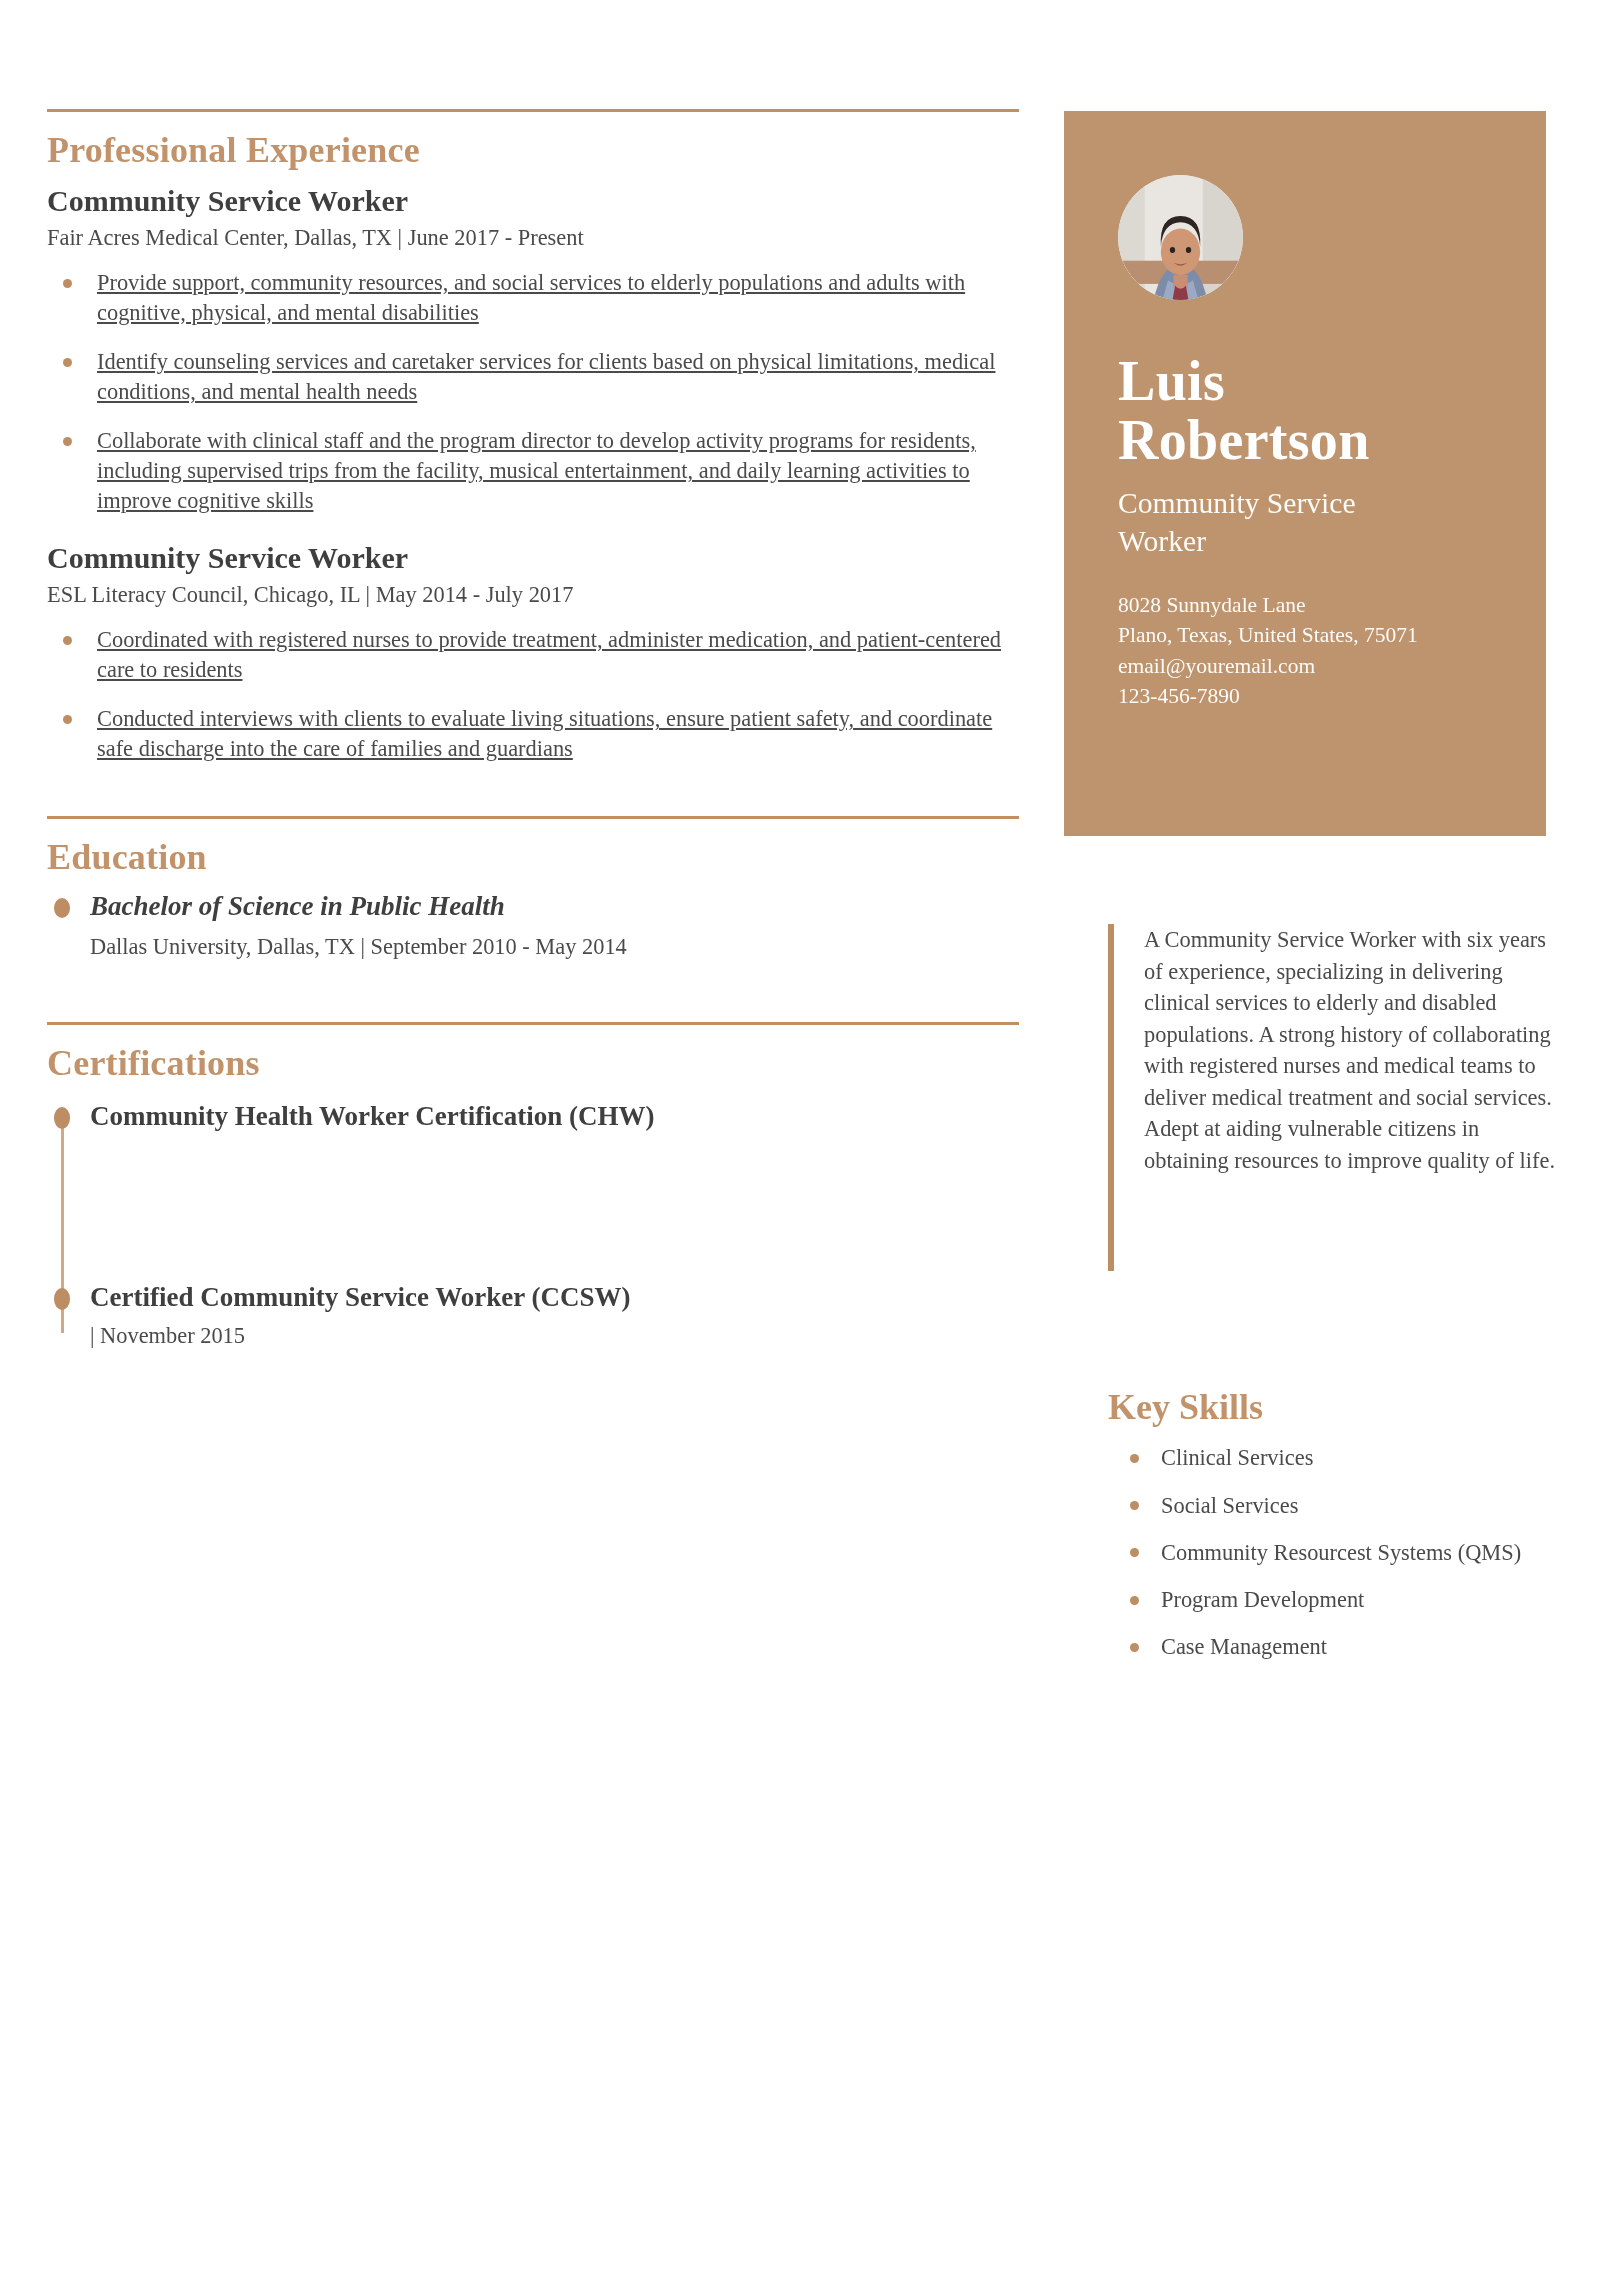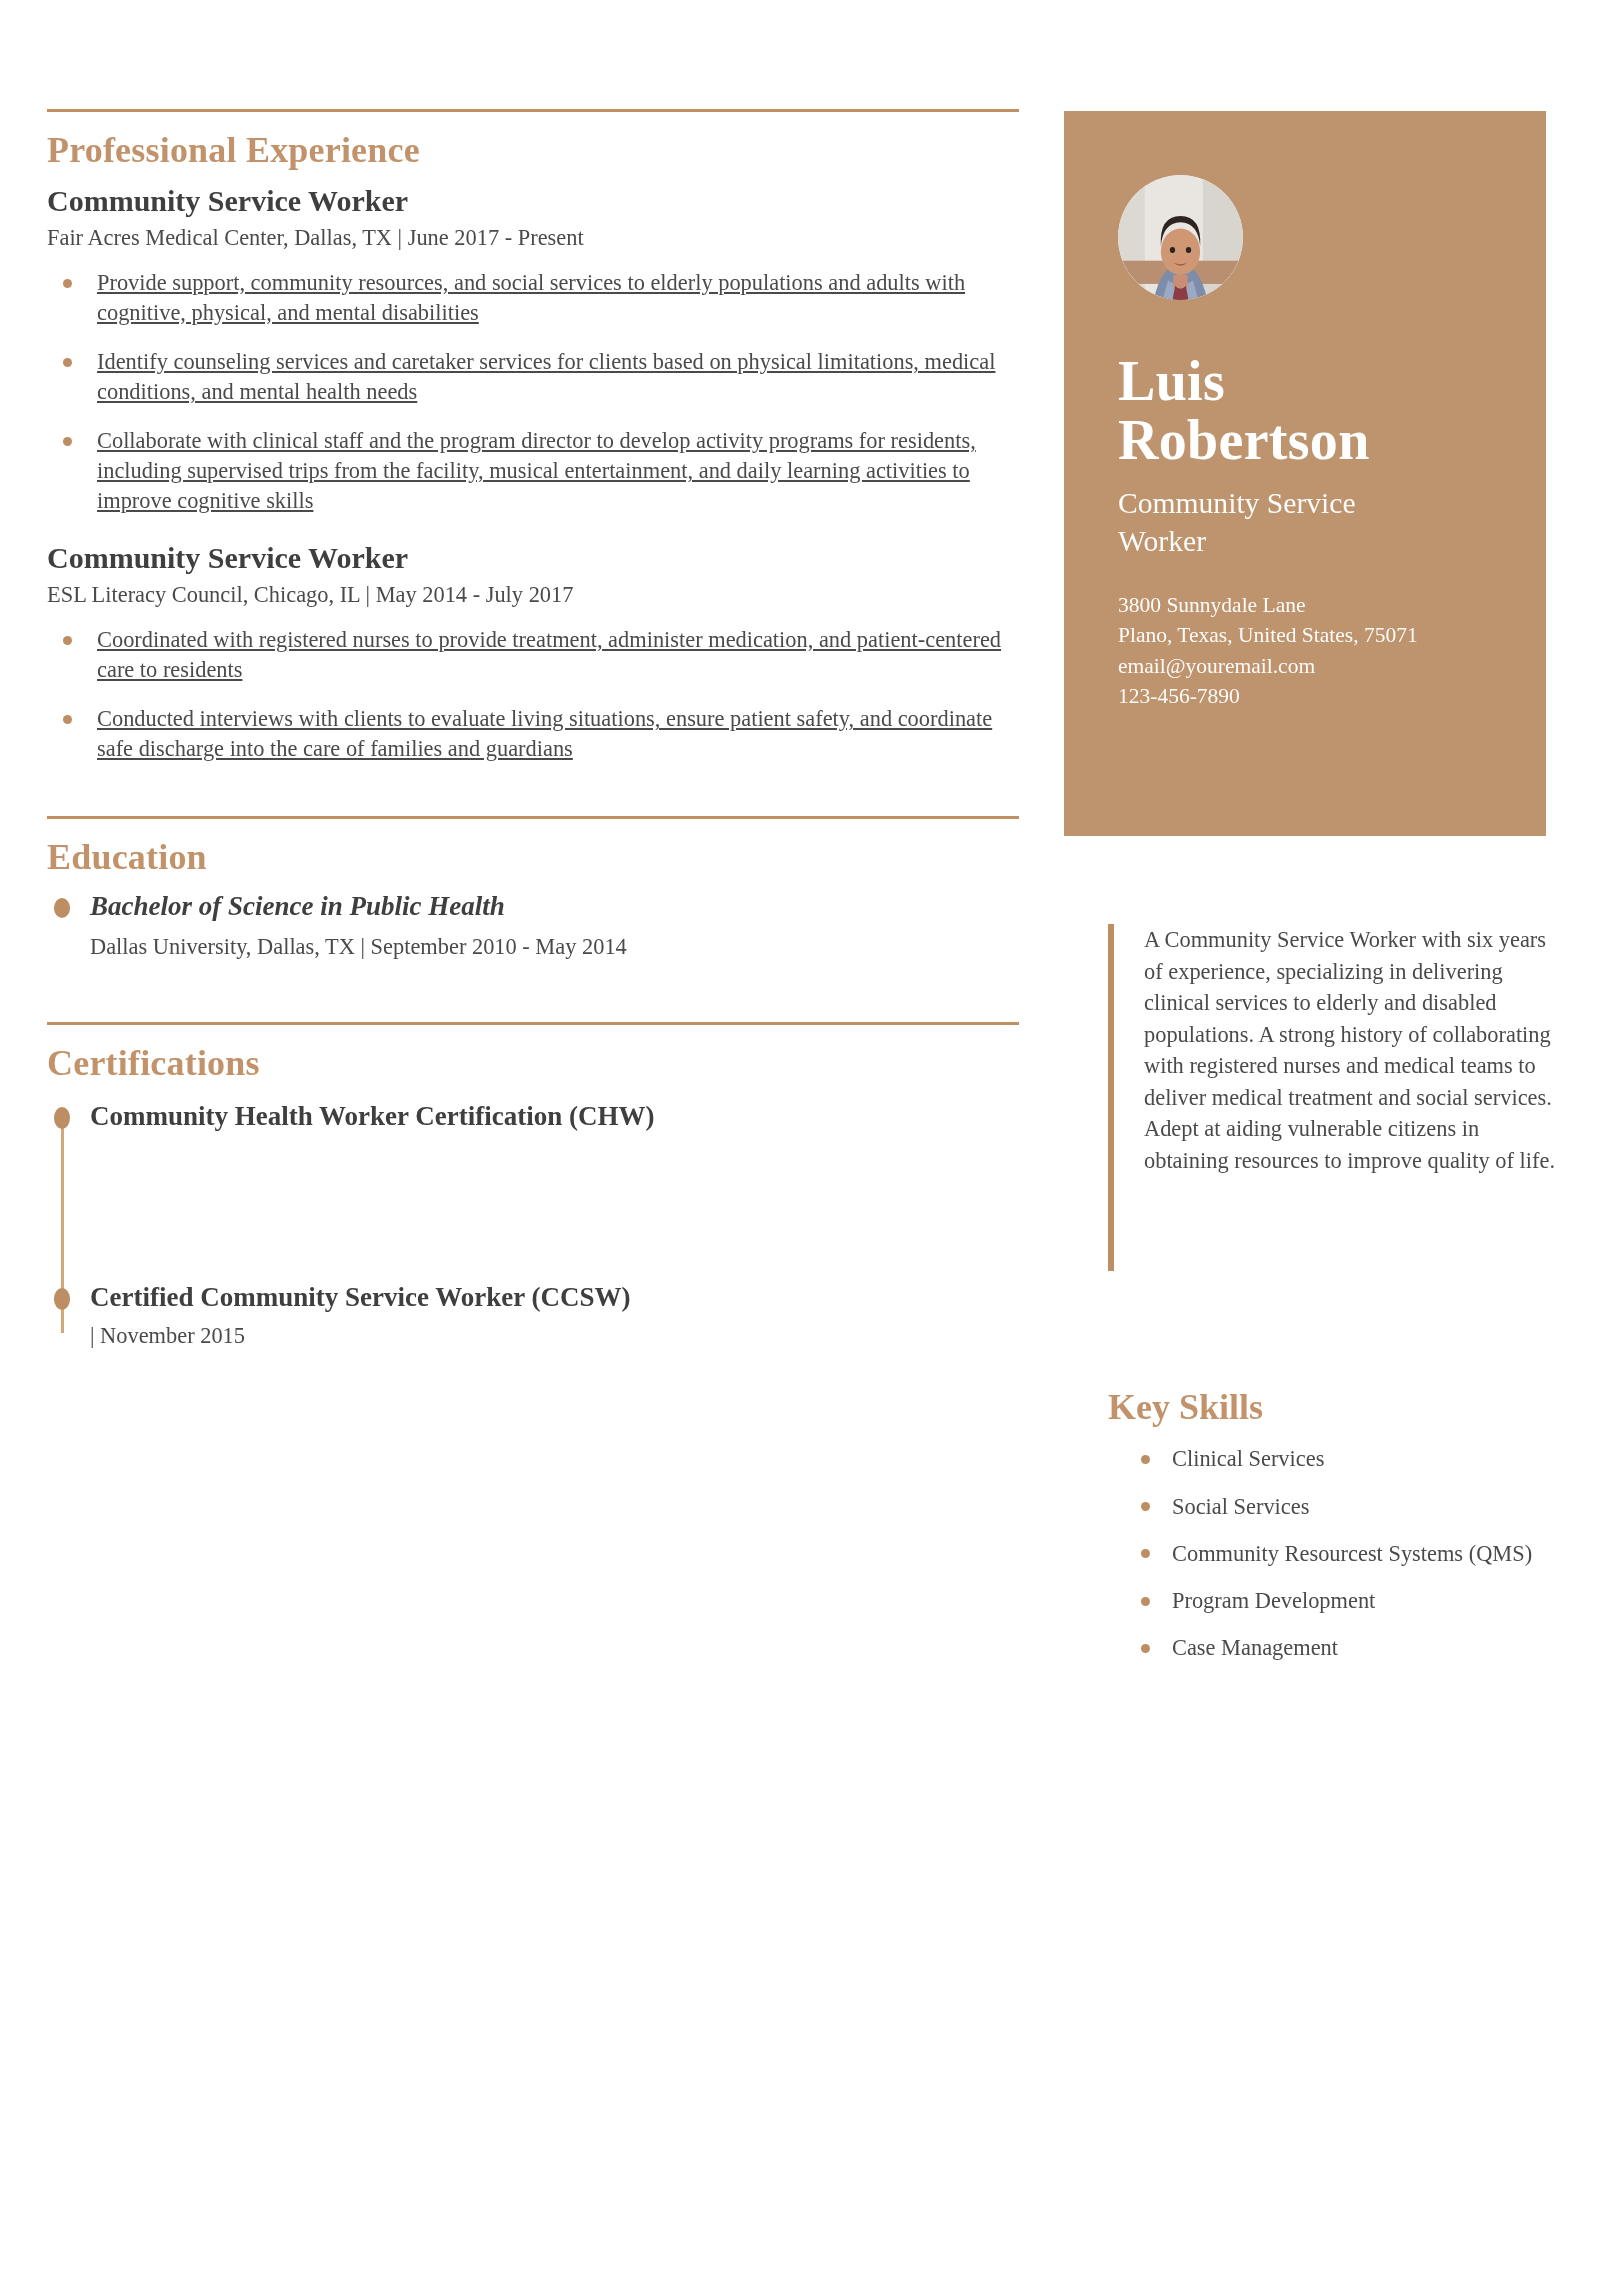--- a/index.html
+++ b/index.html
@@ -224,21 +224,21 @@
   }
   .skills-heading {
     font-size: 36px;
     font-weight: bold;
     color: #c2936a;
     line-height: 1.1;
     margin-bottom: 16px;
   }
   ul.skills {
     list-style: none;
-    margin: 17px;
+    margin: 6px;
     padding: 0;
   }
   ul.skills > li {
     position: relative;
     padding-left: 47px;
     font-size: 22.4px;
     line-height: 1.3;
     color: #4a4a4a;
     margin-bottom: 18px;
   }
@@ -344,21 +344,21 @@
     <div>Luis</div>
     <div>Robertson</div>
   </div>
 
   <div class="person-role">
     <div>Community Service</div>
     <div>Worker</div>
   </div>
 
   <div class="contact">
-    <div>3800 Sunnydale Lane</div>
+    <div>8028 Sunnydale Lane</div>
     <div>Plano, Texas, United States, 75071</div>
     <div>email@youremail.com</div>
     <div>123-456-7890</div>
   </div>
 
 </div>
 
 <div class="summary-wrap">
   <div class="summary-bar"></div>
   <div class="summary-text">A Community Service Worker with six years of experience, specializing in  delivering clinical services to elderly and disabled populations. A  strong history of collaborating with registered nurses and medical teams  to deliver medical treatment and social services. Adept at aiding  vulnerable citizens in obtaining resources to improve quality of life.</div>

